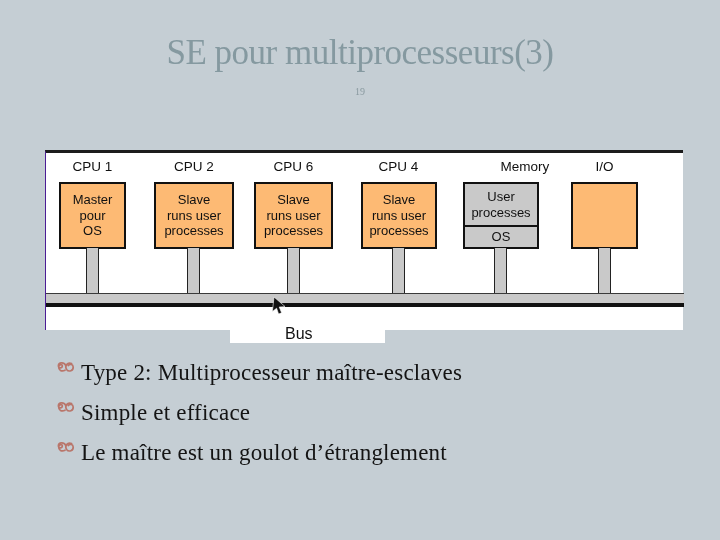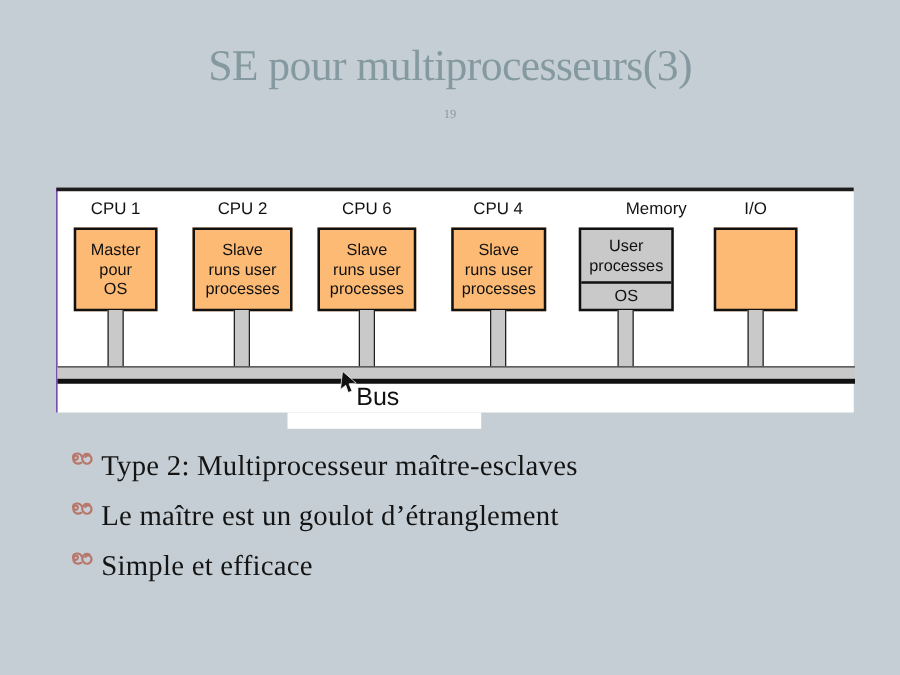--- a/index.html
+++ b/index.html
@@ -81,22 +81,22 @@
   }
   .bus-black{
     position:absolute;left:0;top:150px;width:638px;height:4px;
     background:#111;
   }
   .bus-tab{
     position:absolute;left:185px;top:180px;width:155px;height:13px;
     background:#ffffff;
   }
   .bus-text{
-    position:absolute;left:240px;top:157px;width:60px;
-    font-size:20px;color:#111;
+    position:absolute;left:240px;top:175px;width:60px;
+    font-size:16px;color:#111;
   }
   .cursor{
     position:absolute;left:226px;top:147px;width:16px;height:18px;
   }
   
   .bullets{
     position:absolute;left:54px;top:360px;width:620px;
     color:#141414;
   }
   .bullet{
@@ -195,25 +195,25 @@
         <path d="M17.6,3.6 C13.2,1.8 10.4,6.2 12.6,9.4 C14.8,12.4 19.4,10.8 19.2,7 C19,4.2 15.8,3.4 14.3,5.6" fill="none" stroke="#b9766b" stroke-width="1.7" stroke-linecap="round"></path>
       </svg>
       <span class="bullet-text">Type 2: Multiprocesseur maître-esclaves</span>
     </div>
 
     <div class="bullet">
       <svg class="bullet-glyph" viewBox="0 0 24 15">
         <path d="M11.5,5.2 C10,1.8 4.6,2.2 4.4,5.6 C4.3,8.2 8,8.8 8.3,6.2 C8.5,3.9 5,4.1 4.7,6.9 C4.4,10 7.6,12 11,10.2" fill="none" stroke="#b9766b" stroke-width="1.7" stroke-linecap="round"></path>
         <path d="M17.6,3.6 C13.2,1.8 10.4,6.2 12.6,9.4 C14.8,12.4 19.4,10.8 19.2,7 C19,4.2 15.8,3.4 14.3,5.6" fill="none" stroke="#b9766b" stroke-width="1.7" stroke-linecap="round"></path>
       </svg>
-      <span class="bullet-text">Le maître est un goulot d’étranglement</span>
+      <span class="bullet-text">Simple et efficace</span>
     </div>
 
     <div class="bullet">
       <svg class="bullet-glyph" viewBox="0 0 24 15">
         <path d="M11.5,5.2 C10,1.8 4.6,2.2 4.4,5.6 C4.3,8.2 8,8.8 8.3,6.2 C8.5,3.9 5,4.1 4.7,6.9 C4.4,10 7.6,12 11,10.2" fill="none" stroke="#b9766b" stroke-width="1.7" stroke-linecap="round"></path>
         <path d="M17.6,3.6 C13.2,1.8 10.4,6.2 12.6,9.4 C14.8,12.4 19.4,10.8 19.2,7 C19,4.2 15.8,3.4 14.3,5.6" fill="none" stroke="#b9766b" stroke-width="1.7" stroke-linecap="round"></path>
       </svg>
-      <span class="bullet-text">Simple et efficace</span>
+      <span class="bullet-text">Le maître est un goulot d’étranglement</span>
     </div>
 
   </div>
 </div>
 
 </body></html>

